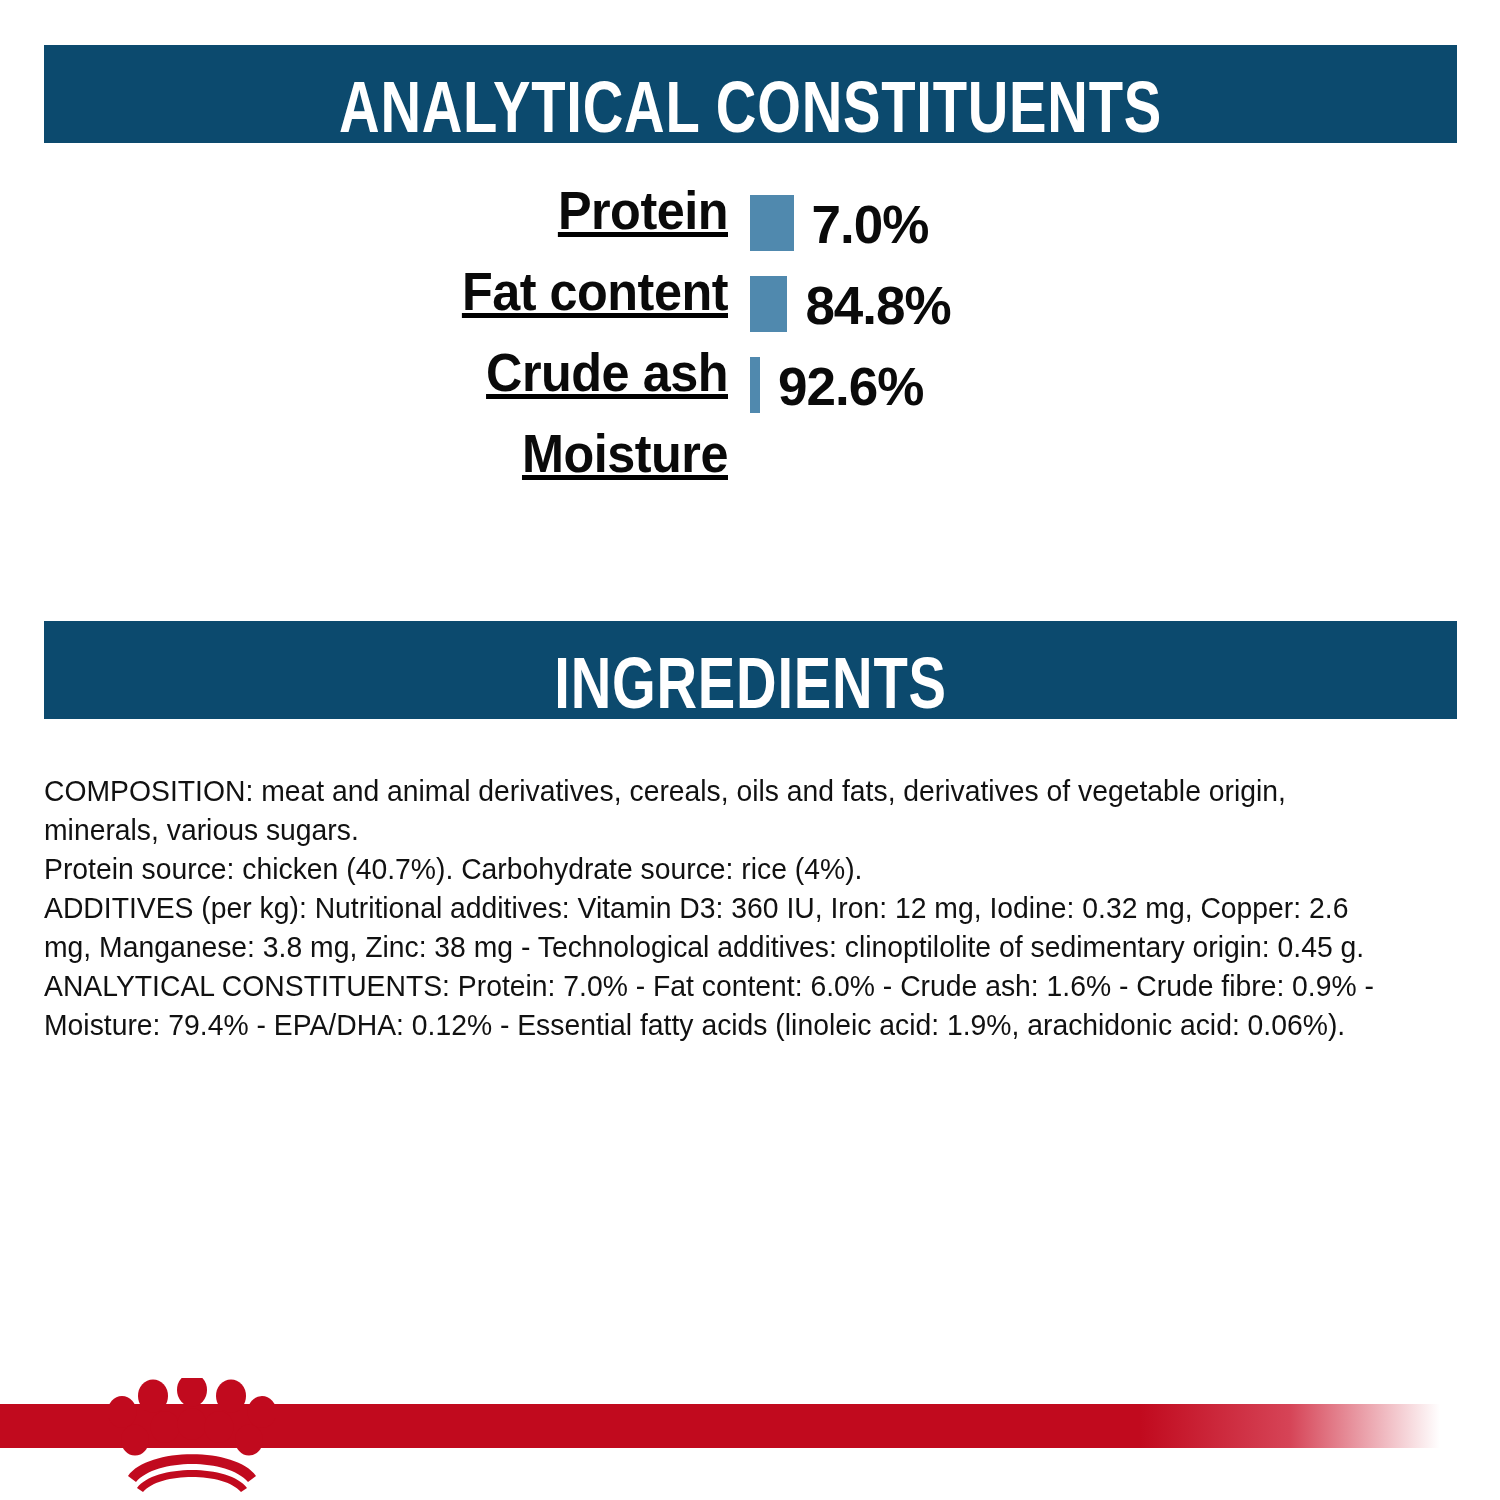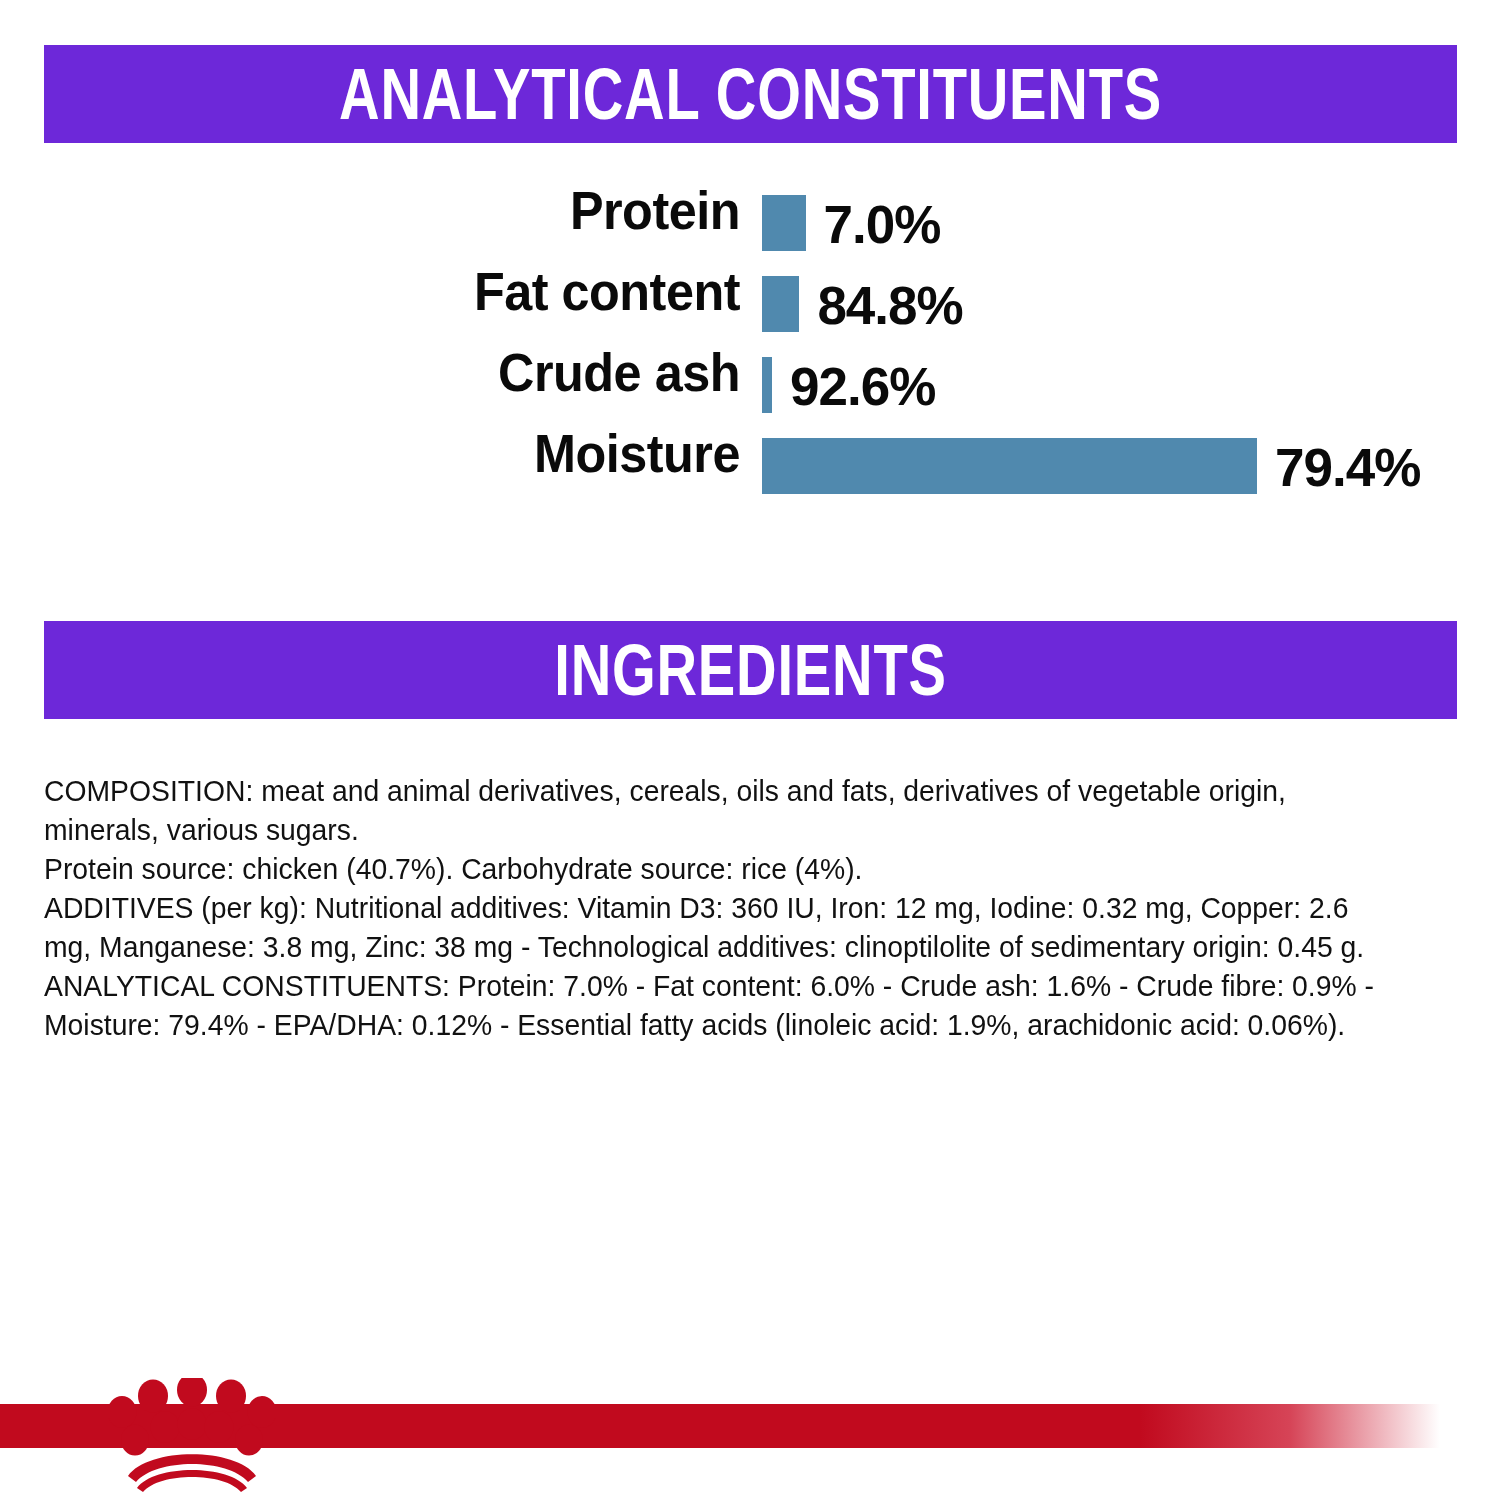--- a/index.html
+++ b/index.html
@@ -20,45 +20,46 @@
     position: relative;
     width: 1500px;
     height: 1500px;
   }
 
   
   .band {
     position: absolute;
     left: 44px;
     width: 1413px;
-    background: #6d28d9;
+    background: #0c4a6e;
     display: flex;
-    align-items: center;
+    align-items: flex-end;
     justify-content: center;
   }
   .band-title {
     color: #ffffff;
     font-weight: bold;
     letter-spacing: 1px;
     line-height: 1;
     transform: scaleX(0.78);
     transform-origin: center center;
     white-space: nowrap;
   }
   #band-analytical { top: 45px; height: 98px; }
   #band-analytical .band-title { font-size: 72px; }
   #band-ingredients { top: 621px; height: 98px; }
   #band-ingredients .band-title { font-size: 72px; }
 
   
   .chart {
     position: absolute;
-    left: 12px;
+    left: 0;
     top: 170px;
     width: 1224px;
+    text-decoration: underline;
   }
   .row {
     position: relative;
     height: 81px;
     display: flex;
     align-items: center;
   }
   .row-label {
     width: 728px;
     text-align: right;
@@ -160,24 +161,20 @@
       <div class="row-label">Crude ash</div>
       <div class="bar-wrap">
         <div class="bar" style="width: 10px;"></div>
         <div class="row-value">92.6%</div>
       </div>
     </div>
 
 
     <div class="row">
       <div class="row-label">Moisture</div>
-      <div class="bar-wrap">
-        <div class="bar" style="width: 495px;"></div>
-        <div class="row-value">79.4%</div>
-      </div>
     </div>
 
   </div>
 
   <div class="band" id="band-ingredients">
     <span class="band-title">INGREDIENTS</span>
   </div>
 
   <div class="ingredients-body">
     <p>COMPOSITION: meat and animal derivatives, cereals, oils and fats, derivatives of vegetable origin, minerals, various sugars.</p>

